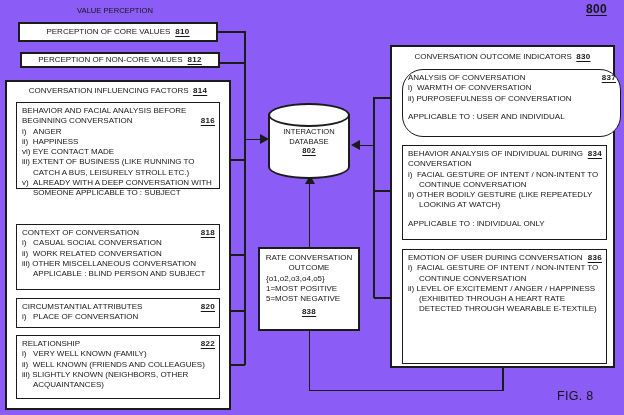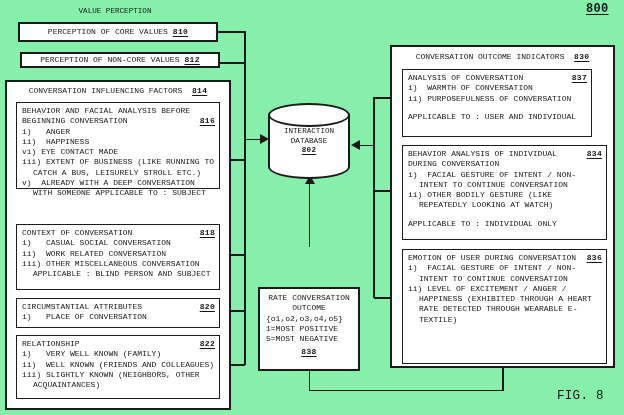--- a/index.html
+++ b/index.html
@@ -1,40 +1,40 @@
 <!DOCTYPE html>
 <html><head>
 <meta charset="utf-8">
 <style>
   * { margin:0; padding:0; box-sizing:border-box; }
   html,body { background:#fff; }
   #canvas {
-    position:relative; width:624px; height:415px; background:#86efac;
-    font-family:Liberation Mono, monospace; color:#161616;
+    position:relative; width:624px; height:415px; background:#8b5cf6;
+    font-family:Liberation Sans, sans-serif; color:#161616;
     font-size:8px; line-height:10.3px; overflow:hidden;
     -webkit-font-smoothing:antialiased;
   }
   .box { position:absolute; background:#fff; border:2px solid #1b1b1b; }
   .ibox { border-width:1.5px; padding:3px 4px 2px 5px; }
   .cbox { display:flex; align-items:center; justify-content:center; gap:5px; text-align:center; }
   .ohdr { position:absolute; left:0; right:0; text-align:center; }
   .ihdr { display:flex; justify-content:space-between; align-items:flex-start; gap:4px; }
   .ihdr.end { align-items:flex-end; }
   .ihdr .t { flex:1 1 auto; }
   .ref { text-decoration:underline; text-underline-offset:1.5px; font-weight:700; white-space:nowrap; letter-spacing:.3px; }
   .itm { padding-left:11px; text-indent:-11px; }
   .app { margin-top:8px; }
   .line { position:absolute; background:#1b1b1b; }
   .ah { position:absolute; width:0; height:0; }
   .cyl { position:absolute; background:#fff; }
   .cyl-ell { border:2px solid #1b1b1b; border-radius:50%; }
   .cyl-bod { border-left:2px solid #1b1b1b; border-right:2px solid #1b1b1b; }
   .cyl-txt { position:absolute; text-align:center; font-size:7.6px; line-height:9.6px; }
   .freelabel { position:absolute; }
-  #rate-box { text-align:left; padding:4px 3px;margin-top:40px; }
+  #rate-box { text-align:left; padding:4px 3px; }
   #rate-box .rt { text-align:center; }
   #rate-box .rs { padding-left:3px; }
   #rate-box .rref { text-align:center; margin-top:3px; }
 </style>
 </head>
 <body>
 
 <div id="canvas">
 
   <div class="line" style="left:218px; top:31px;  width:27px; height:1.5px;"></div>
@@ -141,21 +141,21 @@
     <div class="rs">5=MOST NEGATIVE</div>
     <div class="rref"><span class="ref">838</span></div>
   </div>
 
   <div class="box" style="left:390px; top:45px; width:225px; height:323px;">
     <div class="ohdr" style="top:5px;">
       <span>CONVERSATION OUTCOME INDICATORS</span>&nbsp;
       <span class="ref">830</span>
     </div>
 
-    <div class="box ibox" style="left:10px; top:22px; width:190px; height:68px;">
+    <div class="box ibox" style="left:10px; top:22px; width:219px; height:68px;border-radius:21px;">
       <div class="ihdr">
         <span class="t">ANALYSIS OF CONVERSATION</span>
         <span class="ref">837</span>
       </div>
       <div class="itm">i)&nbsp;&nbsp;WARMTH OF CONVERSATION</div>
       <div class="itm">ii)&nbsp;PURPOSEFULNESS OF CONVERSATION</div>
       <div class="app">APPLICABLE TO : USER AND INDIVIDUAL</div>
     </div>
 
     <div class="box ibox" style="left:10px; top:98px; width:205px; height:95px;">

